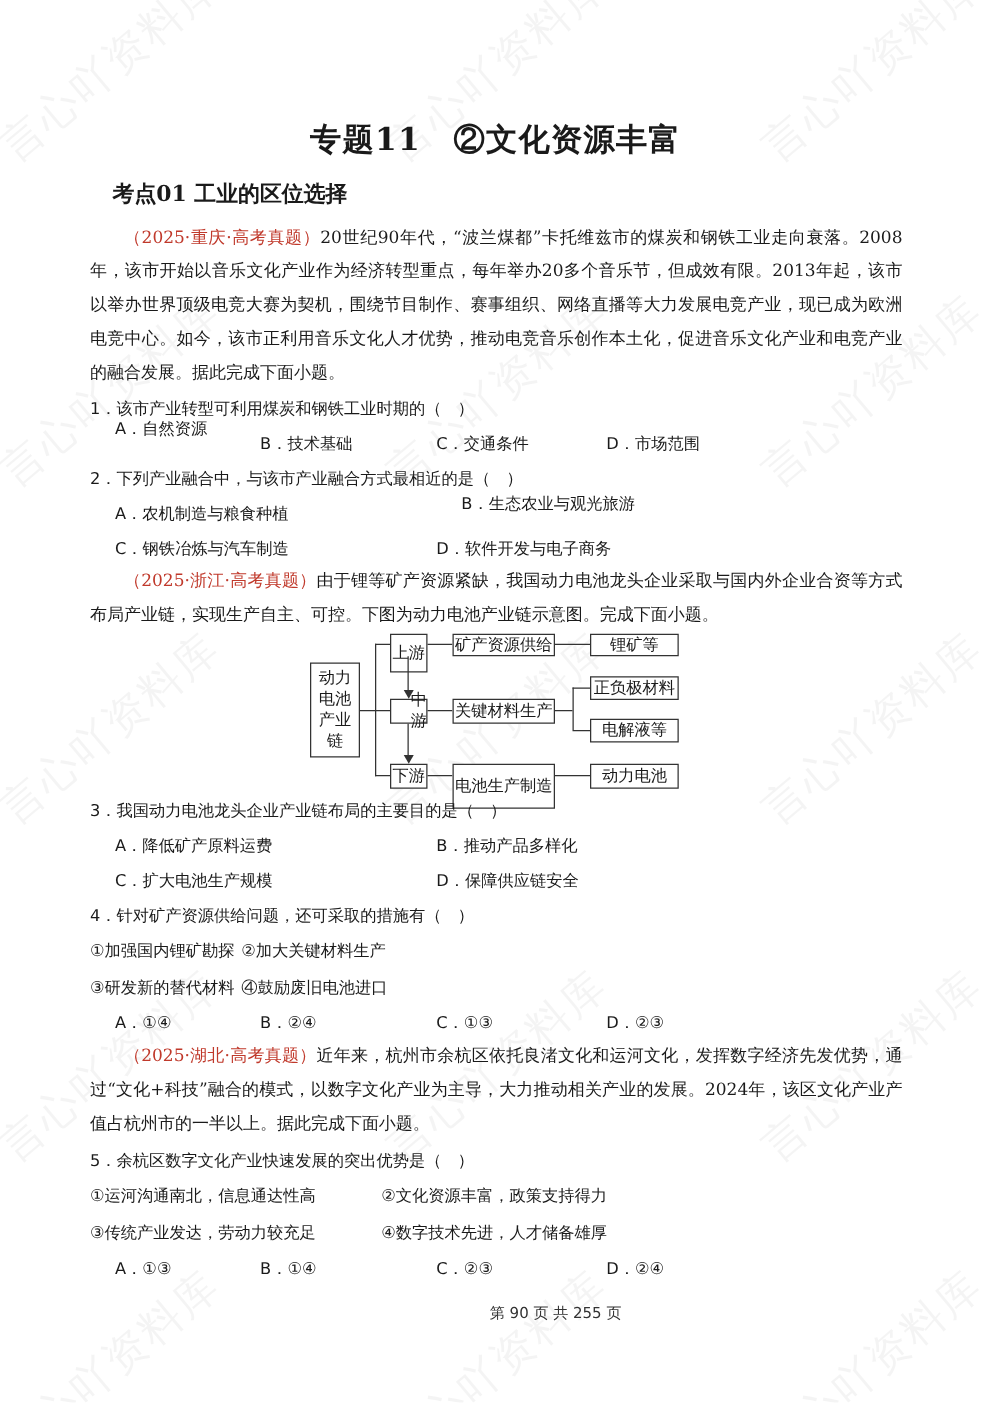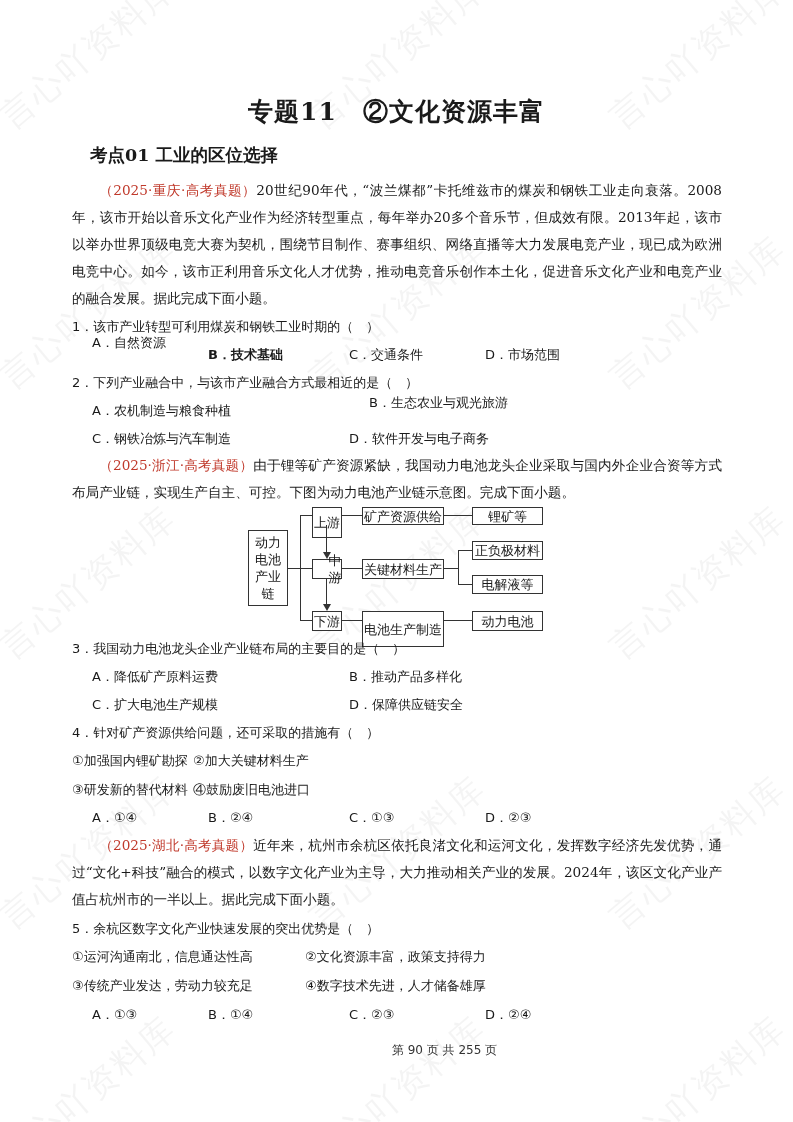--- a/index.html
+++ b/index.html
@@ -49,21 +49,21 @@
 
 <div class="page-title">专题11　②文化资源丰富</div>
 <div class="section-title">考点01  工业的区位选择</div>
 
 <div class="para" style="top:177px;">
   <span class="src">（2025·重庆·高考真题）</span><span>20世纪90年代，“波兰煤都”卡托维兹市的煤炭和钢铁工业走向衰落。2008年，该市开始以音乐文化产业作为经济转型重点，每年举办20多个音乐节，但成效有限。2013年起，该市以举办世界顶级电竞大赛为契机，围绕节目制作、赛事组织、网络直播等大力发展电竞产业，现已成为欧洲电竞中心。如今，该市正利用音乐文化人才优势，推动电竞音乐创作本土化，促进音乐文化产业和电竞产业的融合发展。据此完成下面小题。</span>
 </div>
 
 <div class="q" style="top:318px;">1．该市产业转型可利用煤炭和钢铁工业时期的（　）</div>
 <div class="opt" style="left:92px;top:334px;">A．自然资源</div>
-<div class="opt" style="left:208px;top:346px;font-weight:bold;">B．技术基础</div>
+<div class="opt" style="left:208px;top:346px;">B．技术基础</div>
 <div class="opt" style="left:349px;top:346px;">C．交通条件</div>
 <div class="opt" style="left:485px;top:346px;">D．市场范围</div>
 
 <div class="q" style="top:374px;">2．下列产业融合中，与该市产业融合方式最相近的是（　）</div>
 <div class="opt" style="left:92px;top:402px;">A．农机制造与粮食种植</div>
 <div class="opt" style="left:349px;top:394px;margin-left:20px;">B．生态农业与观光旅游</div>
 <div class="opt" style="left:92px;top:430px;">C．钢铁冶炼与汽车制造</div>
 <div class="opt" style="left:349px;top:430px;text-align:center;">D．软件开发与电子商务</div>
 
 <div class="para" style="top:452px;">

